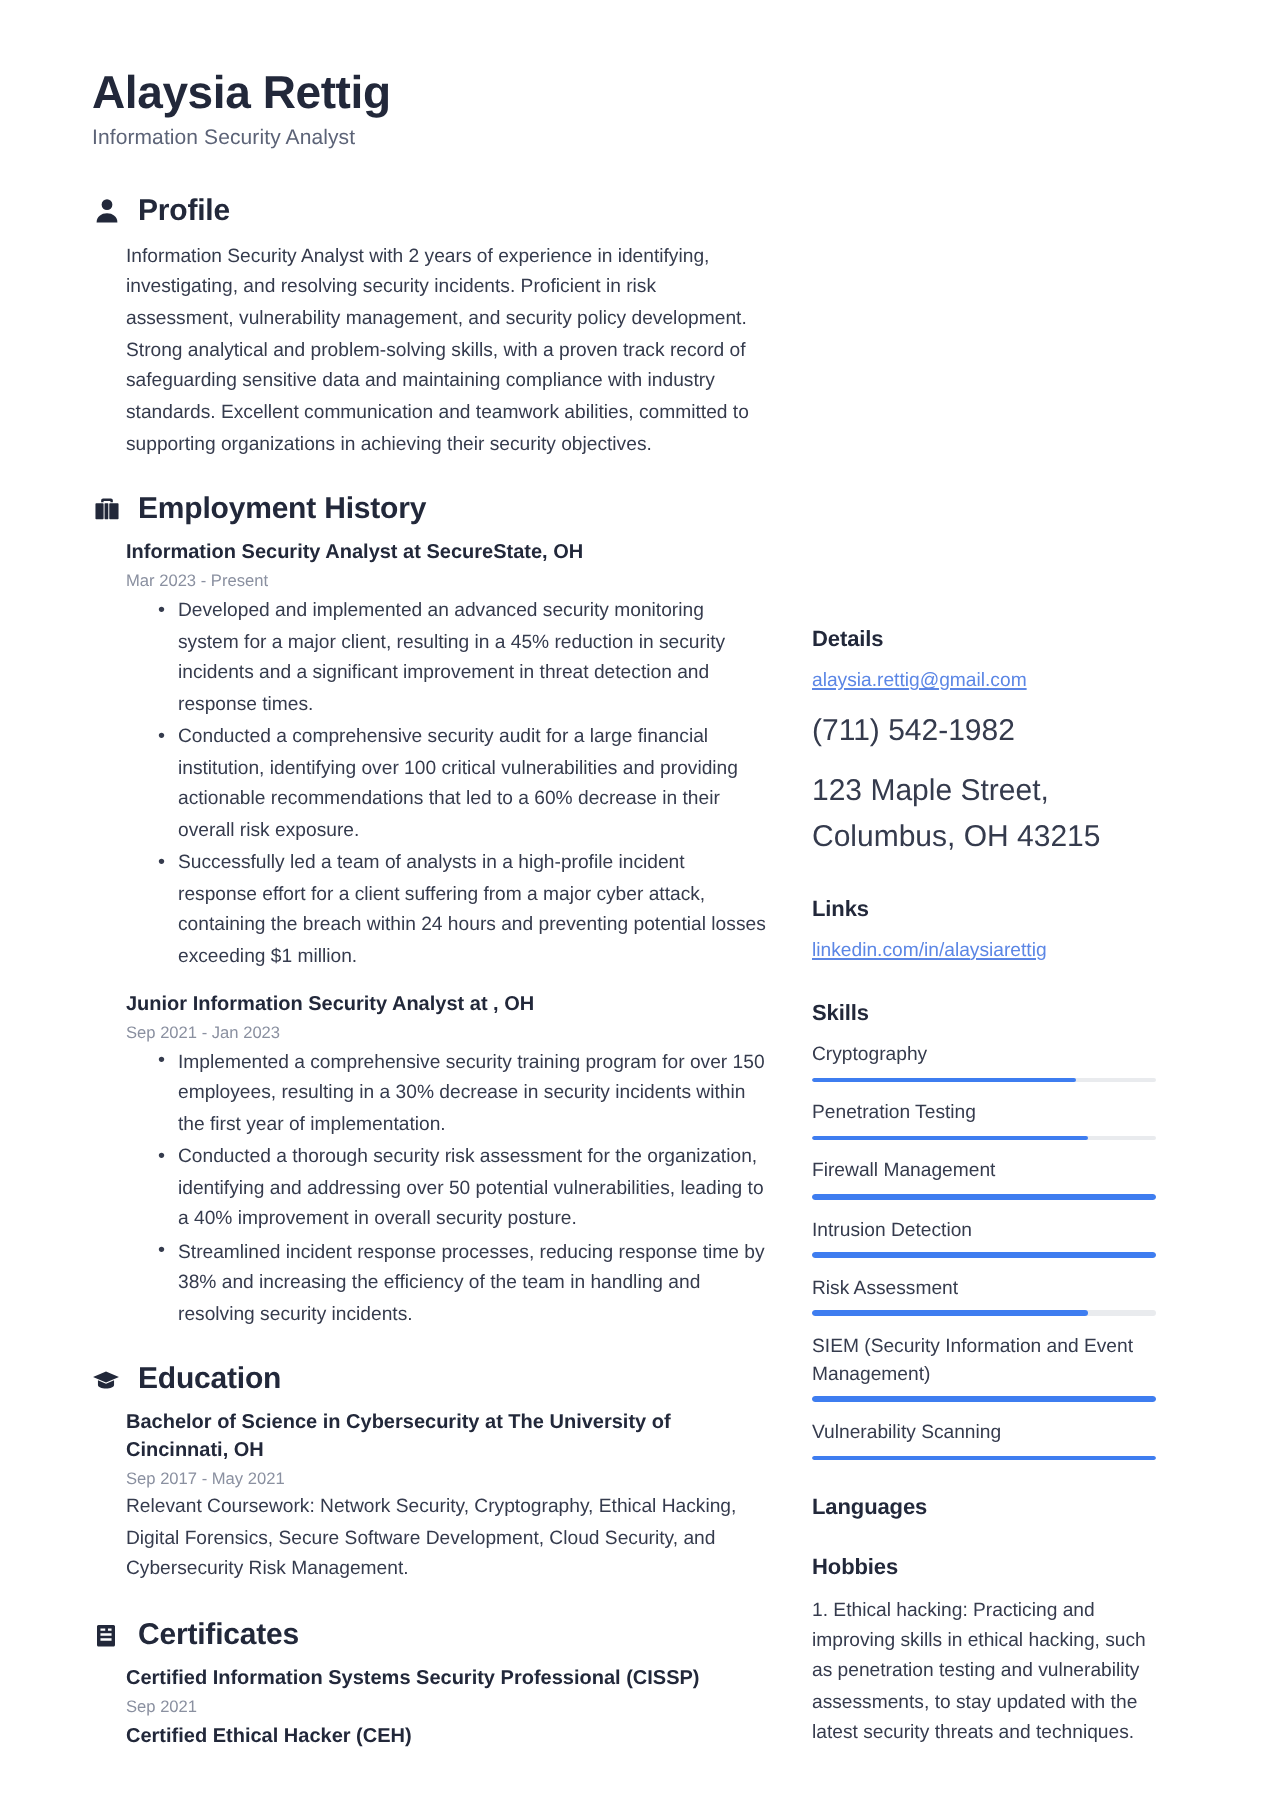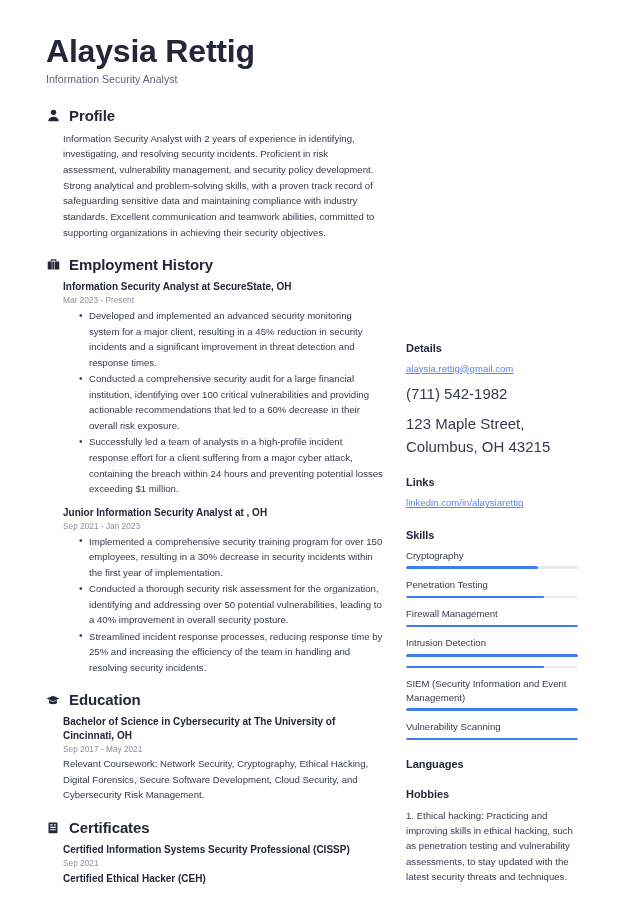--- a/index.html
+++ b/index.html
@@ -14,21 +14,21 @@
     position: relative;
     width: 640px;
     height: 905px;
     background: #fff;
     padding: 34px 46px 0 46px;
     overflow: hidden;
   }
   
   .header { margin-bottom: 22px; }
   .full-name {
-    font-size: 32px;
+    font-size: 23px;
     font-weight: bold;
     letter-spacing: -0.2px;
     color: #22283a;
     line-height: 1.12;
   }
   .job-title {
     font-size: 10.5px;
     color: #5c6377;
     margin-top: 3px;
     letter-spacing: 0.05px;
@@ -214,21 +214,21 @@
               <li>Successfully led a team of analysts in a high-profile incident response effort for a client suffering from a major cyber attack, containing the breach within 24 hours and preventing potential losses exceeding $1 million.</li>
             </ul>
           </div>
 
           <div class="entry">
             <div class="entry-title">Junior Information Security Analyst at , OH</div>
             <div class="entry-date">Sep 2021 - Jan 2023</div>
             <ul class="bullets">
               <li>Implemented a comprehensive security training program for over 150 employees, resulting in a 30% decrease in security incidents within the first year of implementation.</li>
               <li>Conducted a thorough security risk assessment for the organization, identifying and addressing over 50 potential vulnerabilities, leading to a 40% improvement in overall security posture.</li>
-              <li>Streamlined incident response processes, reducing response time by 25% and increasing the efficiency of the team in handling and resolving security incidents.</li>
+              <li>Streamlined incident response processes, reducing response time by 38% and increasing the efficiency of the team in handling and resolving security incidents.</li>
             </ul>
           </div>
 
         </div>
       </div>
 
       <div class="section">
         <div class="section-head">
           <span class="section-icon">
             <svg width="14" height="14" viewBox="0 0 16 16" fill="currentColor">
@@ -304,20 +304,21 @@
                 <div class="meter-fill" style="width: 100%;"></div>
               </div>
             </div>
             <div class="meter-row">
               <div class="meter-label">Intrusion Detection</div>
               <div class="meter-track">
                 <div class="meter-fill" style="width: 100%;"></div>
               </div>
             </div>
             <div class="meter-row">
+              <div class="meter-label">Risk Assessment</div>
               <div class="meter-track">
                 <div class="meter-fill" style="width: 80%;"></div>
               </div>
             </div>
             <div class="meter-row">
               <div class="meter-label">SIEM (Security Information and Event Management)</div>
               <div class="meter-track">
                 <div class="meter-fill" style="width: 100%;"></div>
               </div>
             </div>

